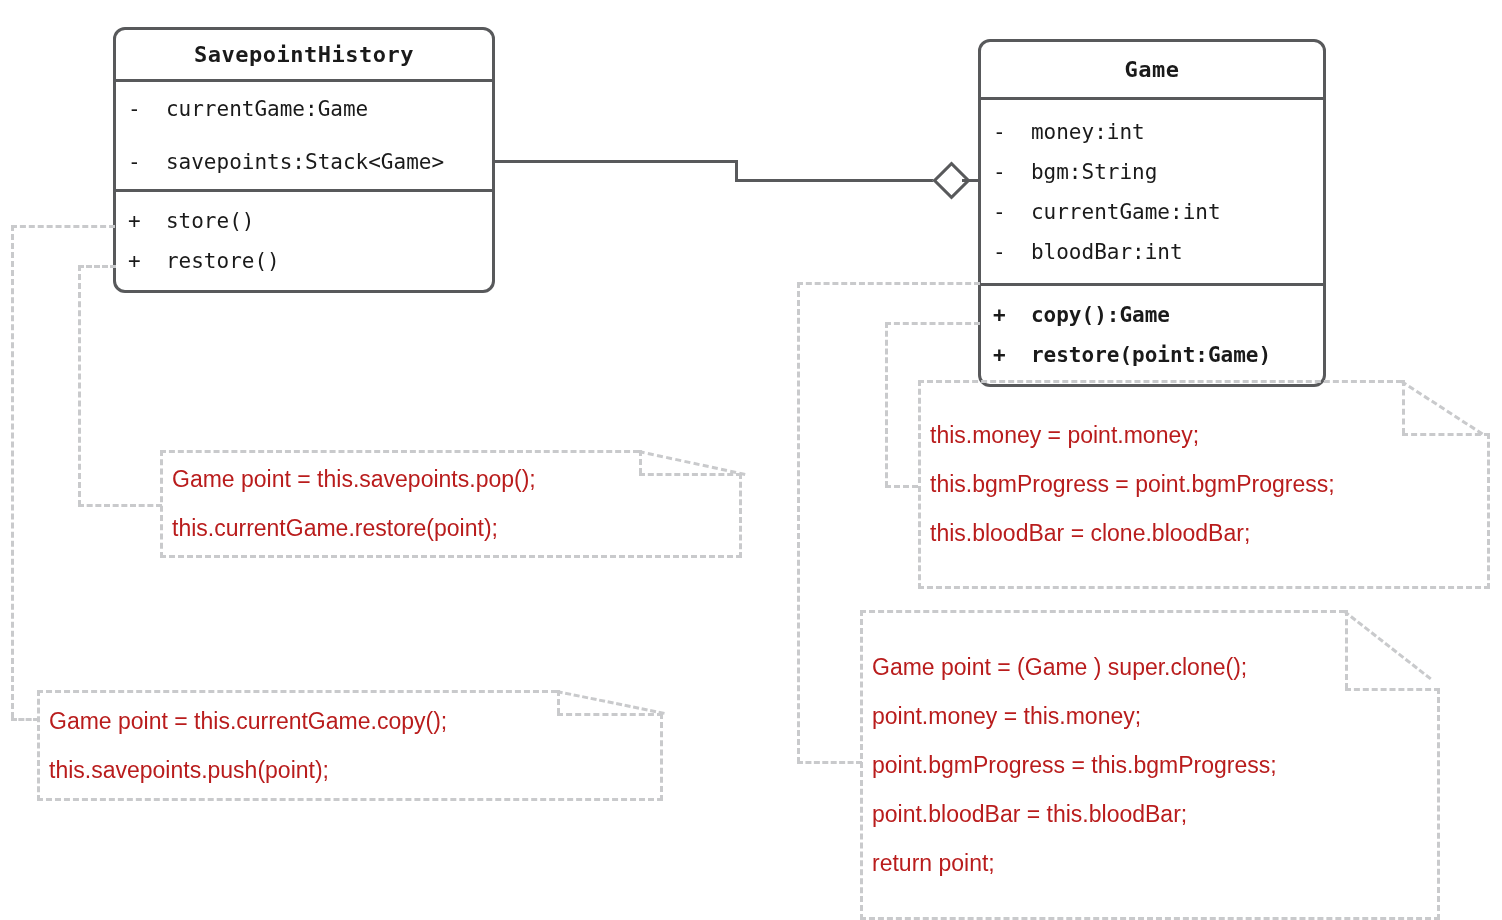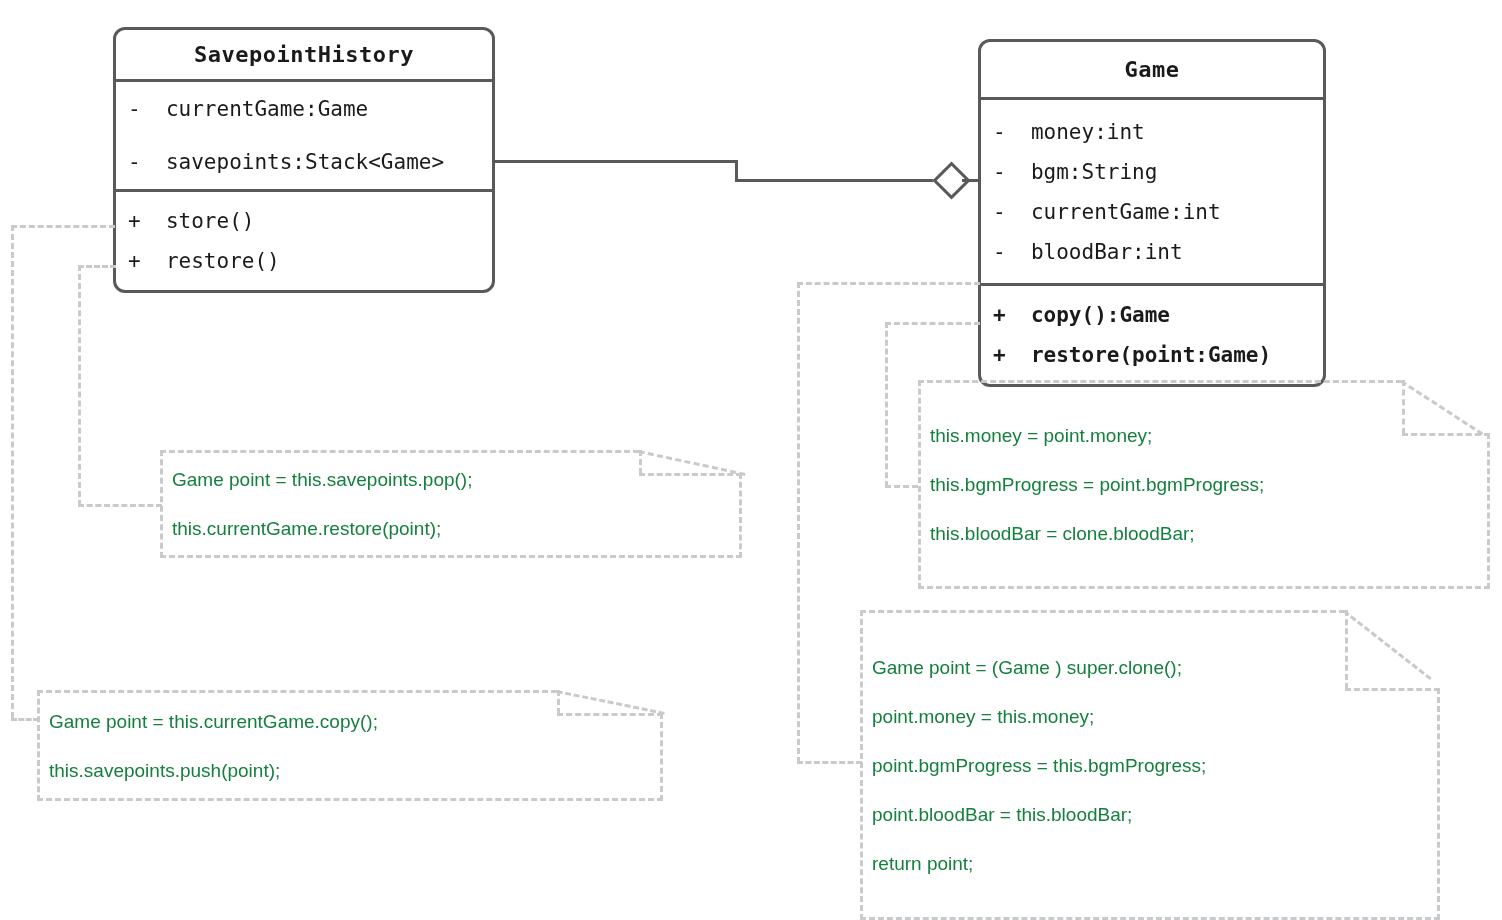--- a/index.html
+++ b/index.html
@@ -114,22 +114,22 @@
     position: absolute;
     left: 12px;
     top: 0;
     right: 8px;
     bottom: 0;
     display: flex;
     flex-direction: column;
     justify-content: center;
   }
   .note-line {
-    font-size: 19px;
-    color: #15803d;
+    font-size: 23px;
+    color: #b91c1c;
     line-height: 49px;
     white-space: pre;
     font-family: "Liberation Sans", sans-serif;
   }
 </style>
 </head>
 <body>
 
 <div id="canvas">
 

